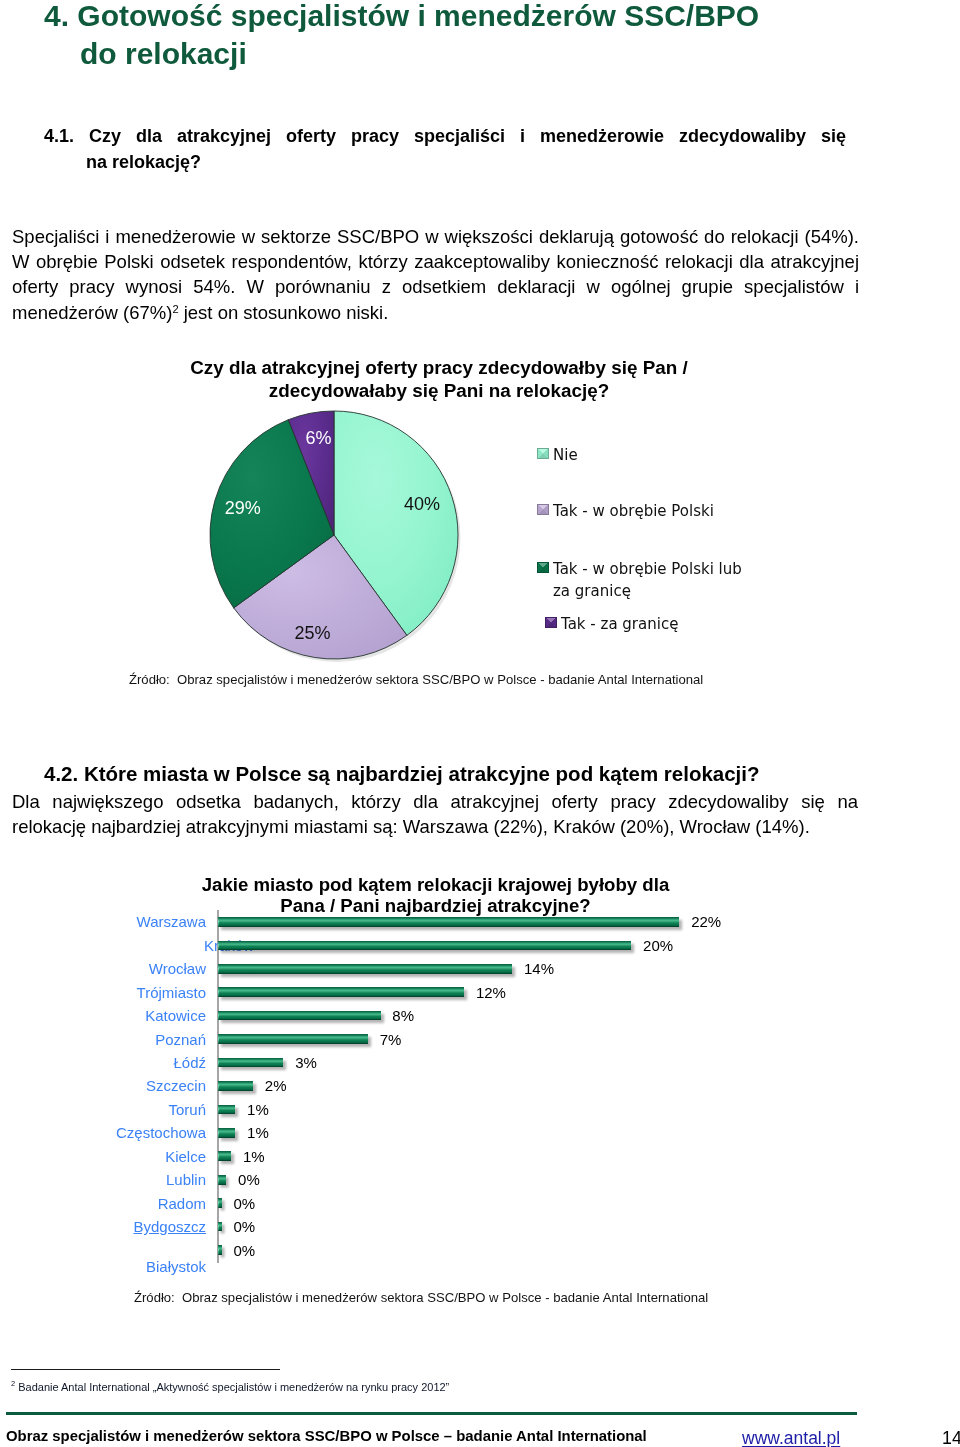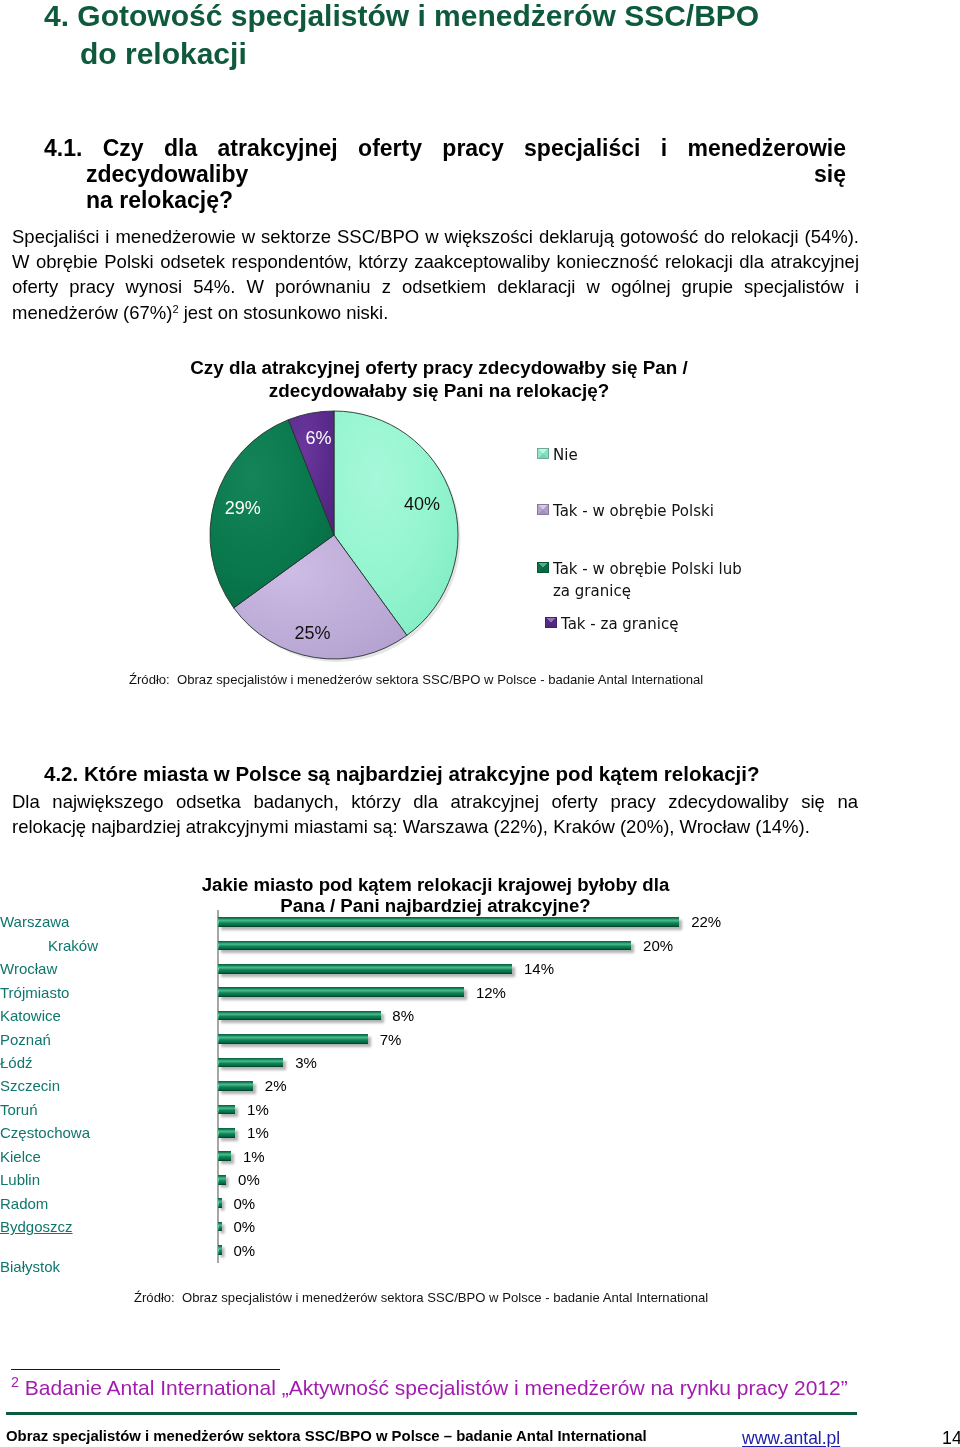--- a/index.html
+++ b/index.html
@@ -1,19 +1,19 @@
 <!DOCTYPE html>
 <html><head>
 <meta charset="utf-8">
 <style>
   html,body{margin:0;padding:0;}
   body{width:960px;height:1447px;background:#fff;font-family:"Liberation Sans",sans-serif;color:#000;position:relative;overflow:hidden;}
   .page{position:relative;width:960px;height:1375px;}
   h1.title{margin:0;position:absolute;left:44px;top:-3px;width:745px;font-size:30px;box-sizing:border-box;font-weight:bold;color:#0f5a3c;line-height:38px;padding-left:36px;text-indent:-36px;}
-  .q-head{position:absolute;left:44px;top:123px;width:802px;box-sizing:border-box;font-size:23px;font-weight:bold;line-height:26px;padding-left:42px;text-indent:-42px;text-align:justify;margin-top:12px;}
+  .q-head{position:absolute;left:44px;top:123px;width:802px;box-sizing:border-box;font-size:18px;font-weight:bold;line-height:26px;padding-left:42px;text-indent:-42px;text-align:justify;}
   .q-head span.l1{display:block;text-align:justify;text-align-last:justify;}
   .q-head span.l2{display:block;text-indent:0;}
   .para{position:absolute;left:12px;top:224px;width:847px;font-size:18.5px;line-height:25.2px;text-align:justify;}
   .para sup{font-size:0.6em;vertical-align:baseline;position:relative;top:-0.52em;line-height:0;}
   
   .pie-block{position:absolute;left:100px;top:356px;width:760px;height:330px;}
   .pie-title{position:absolute;left:0;top:0;width:678px;text-align:center;font-size:18.85px;font-weight:bold;line-height:23px;}
   .pie-svg{position:absolute;left:104px;top:49px;}
   .pie-legend{position:absolute;left:437px;top:88px;width:330px;font-family:"DejaVu Sans",sans-serif;font-size:15px;color:#111;}
   .leg-item{position:absolute;display:flex;align-items:flex-start;}
@@ -25,30 +25,30 @@
   .q-head2{position:absolute;left:44px;top:761px;font-size:20.5px;font-weight:bold;line-height:26px;white-space:nowrap;}
   .para2{position:absolute;left:12px;top:789px;width:846px;font-size:18.5px;line-height:25.2px;}
   .para2 span.jl{display:block;text-align:justify;text-align-last:justify;}
   .para2 span.ll{display:block;}
   
   .bar-block{position:absolute;left:0;top:874px;width:960px;height:400px;}
   .bar-title{position:absolute;left:120px;top:0px;width:631px;text-align:center;font-size:18.63px;font-weight:bold;line-height:21px;}
   .bar-axis{position:absolute;left:217px;top:36.2px;width:1.6px;height:353px;background:#a6a6a6;}
   .bar-rows{position:absolute;left:0;top:36.2px;}
   .bar-row{position:absolute;left:0;height:23.44px;width:960px;}
-  .bar-cat{position:absolute;left:0;width:206px;font-size:15px;line-height:15px;color:#0f766e;}
+  .bar-cat{position:absolute;left:0;width:206px;text-align:right;font-size:15px;line-height:15px;color:#3b82f6;}
   .bar-rect{position:absolute;left:217.5px;height:9.6px;
     background:linear-gradient(to bottom,#0a6644 0%,#0d6d49 10%,#2ca276 24%,#45b98a 36%,#2f9e71 48%,#108155 60%,#077a4e 72%,#056745 84%,#034a30 94%,#042f22 100%);
     box-shadow:2.5px 2.5px 2.5px rgba(0,0,0,0.30);}
   .bar-rect::before{content:"";position:absolute;left:0;top:0;bottom:0;width:1.4px;background:linear-gradient(to bottom,#0a5e3d,#6fdcb3 45%,#04603c);}
   .bar-val{position:absolute;font-size:15px;line-height:15px;color:#000;white-space:nowrap;}
   .src-line2{position:absolute;left:134px;top:1290px;font-size:13.1px;color:#141414;white-space:pre;}
   
   .fn-rule{position:absolute;left:10.8px;top:1369px;width:269px;height:1.2px;background:#1a1a1a;}
-  .fn-text{position:absolute;left:11px;top:1378px;font-size:21px;line-height:19px;color:#a21caf;}
+  .fn-text{position:absolute;left:11px;top:1378px;font-size:11px;line-height:19px;color:#0f172a;}
   .fn-text sup{font-size:0.68em;vertical-align:super;line-height:0;}
   .ft-rule{position:absolute;left:6px;top:1412px;width:851px;height:2.6px;background:#0b5c3d;}
   .ft-left{position:absolute;left:6px;top:1428px;font-size:14.9px;font-weight:bold;color:#000;}
   .ft-link{position:absolute;left:742px;top:1427.5px;font-size:17.5px;color:#1D1DA8;text-decoration:underline;text-underline-offset:1.5px;}
   .ft-page{position:absolute;left:942px;top:1427.5px;font-size:17.8px;color:#000;}
 </style>
 </head>
 <body>
 
 <div class="page">

